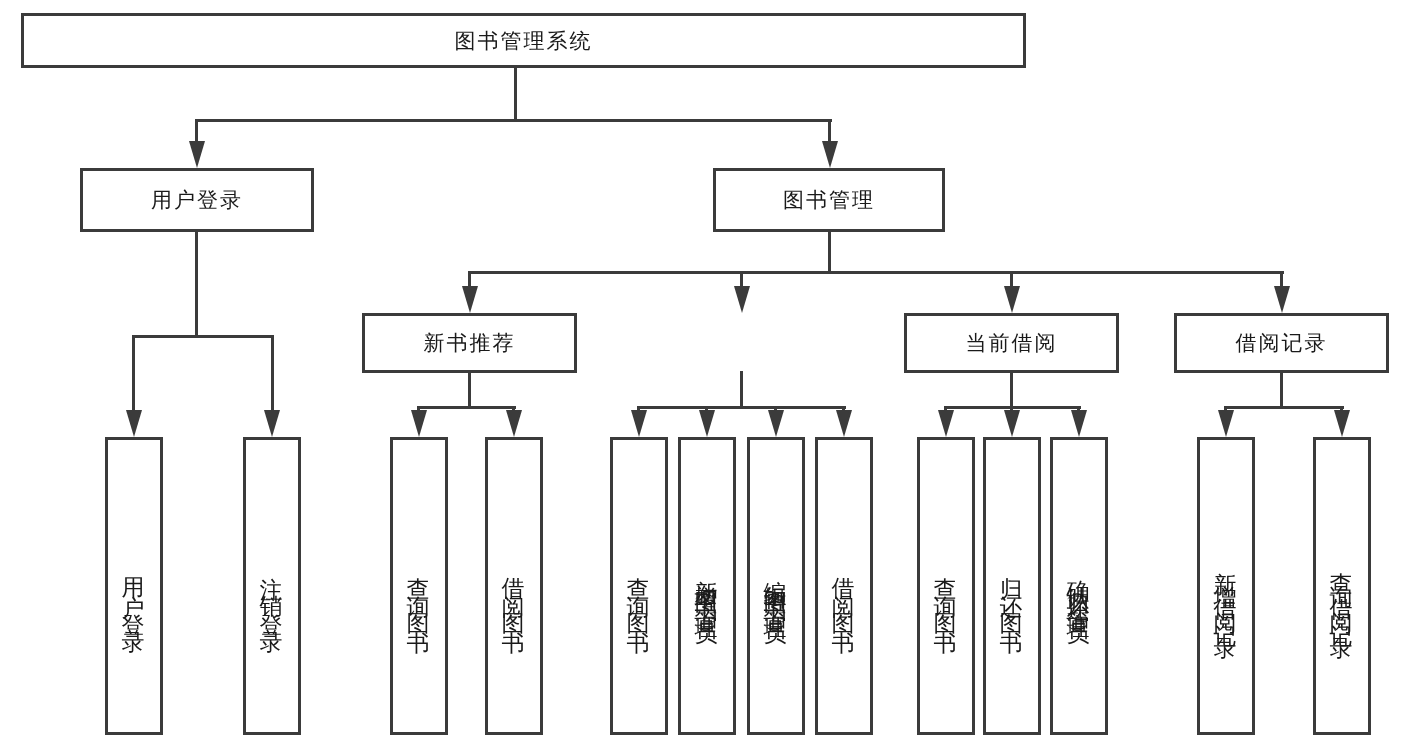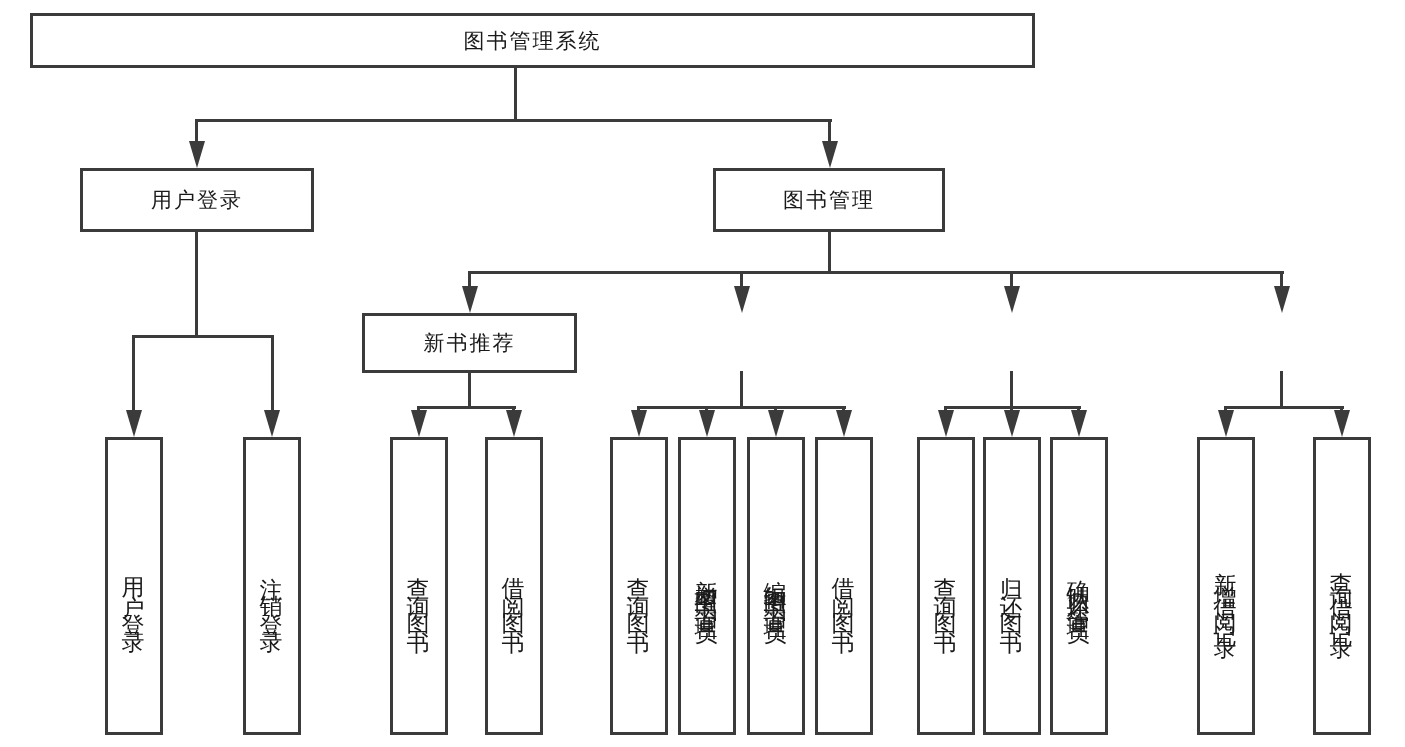--- a/index.html
+++ b/index.html
@@ -56,33 +56,39 @@
     color: var(--watermark_color);
     z-index: 10;
     text-shadow: 0 0 2px #ffffff;
   }
 </style>
 </head>
 <body>
 
 <div id="canvas">
 
-  <div class="box h-box" style="left:30px; top:13px; width:1005px; height:55px;">
+  <div class="box h-box" style="left:21px; top:13px; width:1005px; height:55px;">
     <span class="label">图书管理系统</span>
   </div>
 
   <div class="box h-box" style="left:80px; top:168px; width:234px; height:64px;">
     <span class="label">用户登录</span>
   </div>
   <div class="box h-box" style="left:713px; top:168px; width:232px; height:64px;">
     <span class="label">图书管理</span>
   </div>
 
   <div class="box h-box" style="left:362px; top:313px; width:215px; height:60px;">
     <span class="label">新书推荐</span>
+  </div>
+  <div class="box h-box" style="left:904px; top:313px; width:215px; height:60px;">
+    <span class="label">当前借阅</span>
+  </div>
+  <div class="box h-box" style="left:1174px; top:313px; width:215px; height:60px;">
+    <span class="label">借阅记录</span>
   </div>
 
   <div class="box v-box ls4" style="left:105px; top:437px; width:58px; height:298px;">
     <span class="label">用户登录</span>
   </div>
   <div class="box v-box ls4" style="left:243px; top:437px; width:58px; height:298px;">
     <span class="label">注销登录</span>
   </div>
   <div class="box v-box ls4" style="left:390px; top:437px; width:58px; height:298px;">
     <span class="label">查询图书</span>

